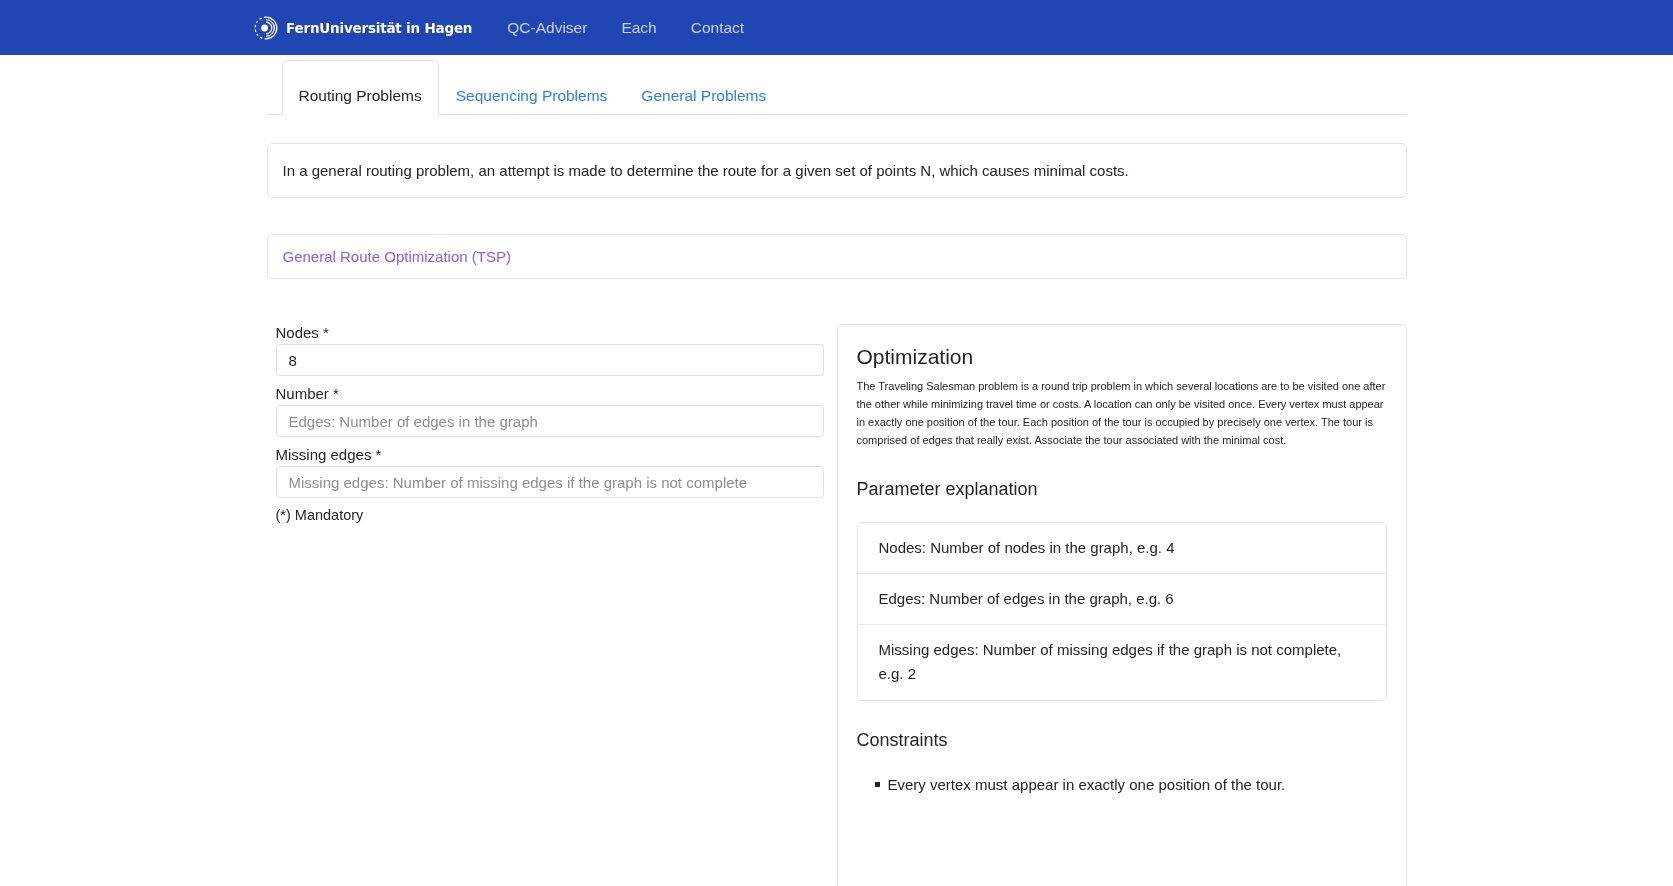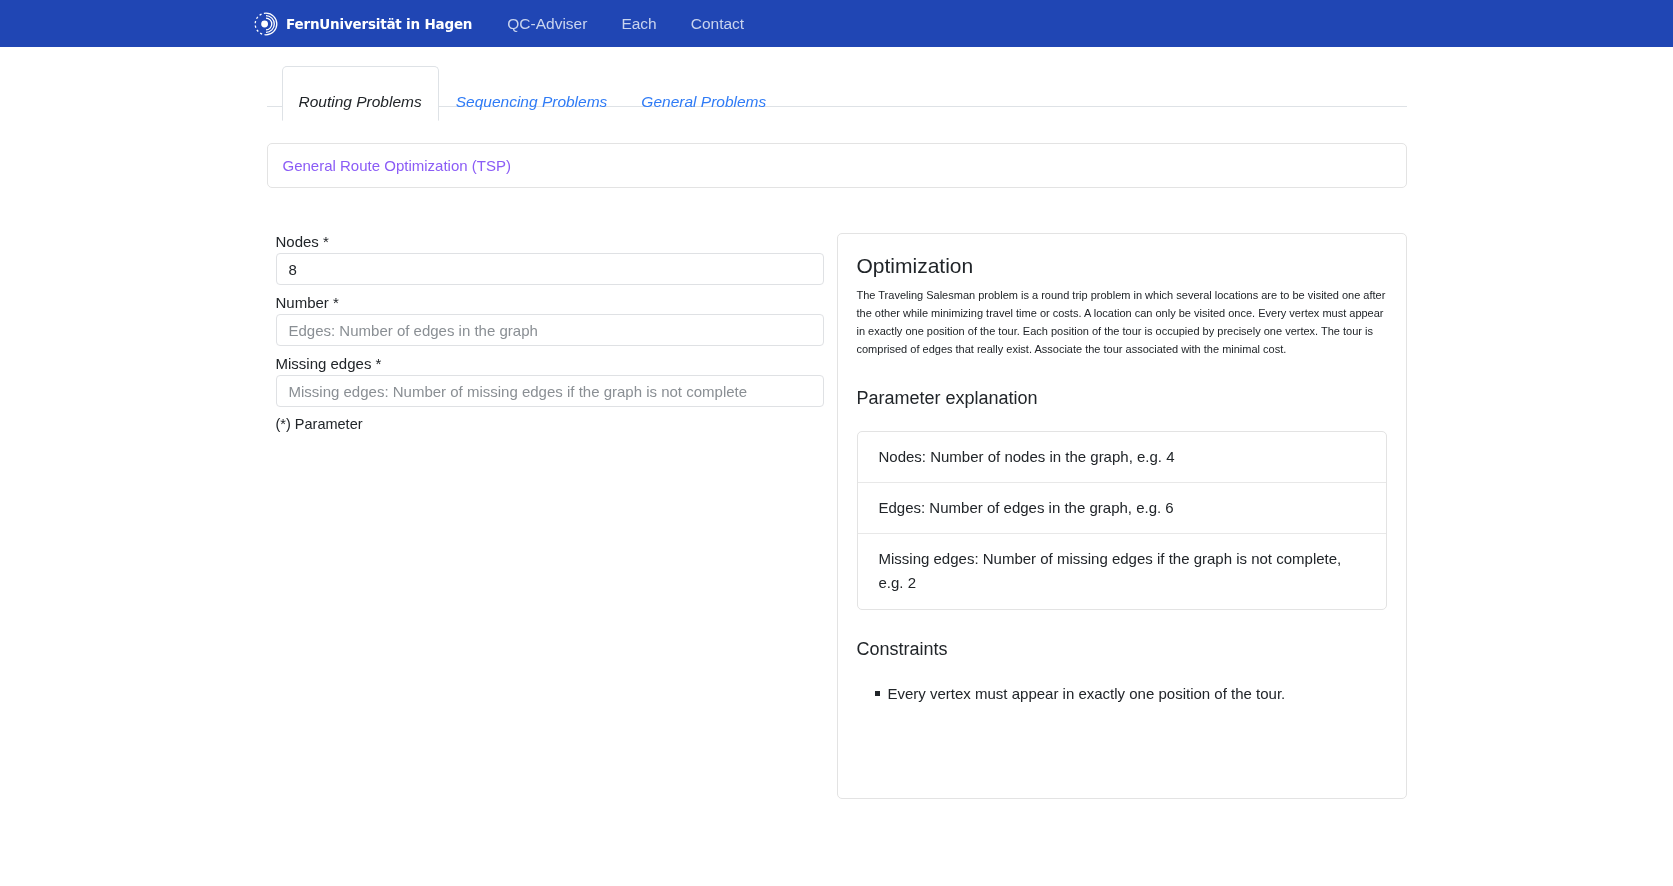--- a/index.html
+++ b/index.html
@@ -7,21 +7,21 @@
     margin: 0; padding: 0;
     width: 1673px; height: 886px;
     background: #ffffff;
     font-family: "Liberation Sans", sans-serif;
     color: #212529;
     overflow: hidden;
   }
 
   
   .navbar {
-    height: 47px;
+    height: 55px;
     background: #2046b4;
     display: flex;
     align-items: center;
     padding-left: 253px;
   }
   .brand {
     display: flex;
     align-items: center;
     gap: 7px;
     margin-right: 18px;
@@ -66,24 +66,23 @@
   }
   .tab {
     font-size: 15.5px;
     line-height: 1;
     padding: 27px 16px 11px 16px;
     color: #2f7bf6;
     cursor: pointer;
     border: 1px solid transparent;
     border-radius: 5px 5px 0 0;
     position: relative;
-    top: 15px;
+    top: 1px;
     background: transparent;
     white-space: nowrap;
-    font-style: italic;
   }
   .tab.active {
     color: #212529;
     background: #ffffff;
     border-color: #dee2e6 #dee2e6 #ffffff;
   }
 
   
   .card {
     border: 1px solid #e3e3e3;
@@ -228,39 +227,42 @@
 </div>
 
 <div class="container">
 
   <div class="tabs">
     <div class="tab active">Routing Problems</div>
     <div class="tab">Sequencing Problems</div>
     <div class="tab">General Problems</div>
   </div>
 
+  <div class="card intro-card">
+    <span>In a general routing problem, an attempt is made to determine the route for a given set of points N, which causes minimal costs.</span>
+  </div>
 
   <div class="card select-card">
     <span>General Route Optimization (TSP)</span>
   </div>
 
   <div class="row">
 
     <div class="col-left">
 
       <label class="field-label">Nodes *</label>
       <input class="field-input" type="text" value="8" style="">
 
       <label class="field-label">Number *</label>
       <input class="field-input" type="text" placeholder="Edges: Number of edges in the graph" style="">
 
       <label class="field-label">Missing edges *</label>
       <input class="field-input" type="text" placeholder="Missing edges: Number of missing edges if the graph is not complete" style="">
 
-      <div class="mandatory-note">(*) Parameter</div>
+      <div class="mandatory-note">(*) Mandatory</div>
     </div>
 
     <div class="col-right">
       <div class="card desc-panel">
 
         <h2 class="panel-h">Optimization</h2>
         <p class="panel-body">The Traveling Salesman problem is a round trip problem in which several locations are to be visited one after the other while minimizing travel time or costs. A location can only be visited once. Every vertex must appear in exactly one position of the tour. Each position of the tour is occupied by precisely one vertex. The tour is comprised of edges that really exist. Associate the tour associated with the minimal cost.</p>
 
         <h2 class="panel-h2">Parameter explanation</h2>
         <div class="param-list">

